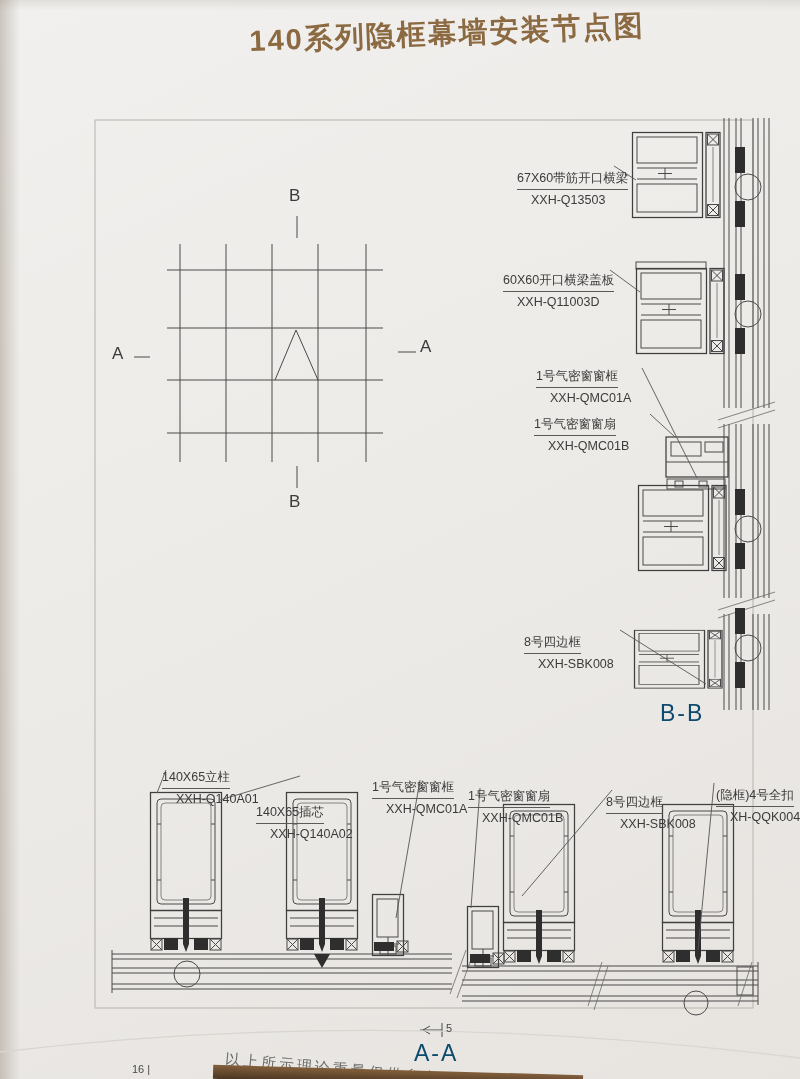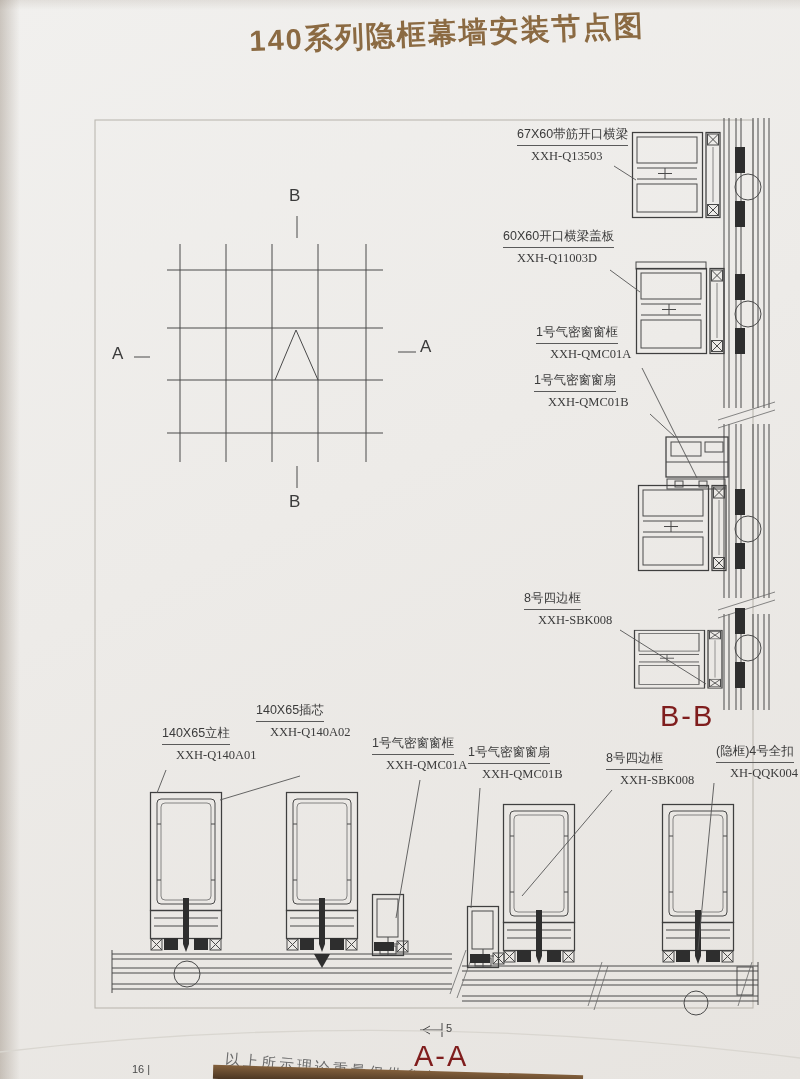--- a/index.html
+++ b/index.html
@@ -16,24 +16,24 @@
          transform:rotate(-2.3deg);}
   svg.draw{position:absolute;left:0;top:0;}
   .s{stroke:#4a4a4a;fill:none;stroke-width:1;}
   .sb{stroke:#3f3f3f;fill:none;stroke-width:1.25;}
   .thin{stroke:#6a6a6a;fill:none;stroke-width:.8;}
   .ld{stroke:#555;fill:none;stroke-width:.9;}
   .dk{fill:#2e2e2e;stroke:none;}
   .bd{stroke:#bcb8b1;fill:none;stroke-width:1.1;}
   .arc{stroke:#d9d6d0;fill:none;stroke-width:1.3;}
   .lbl{position:absolute;color:#3b3b3b;font-size:12.5px;line-height:1.6;white-space:nowrap;}
-  .lbl .nm{border-bottom:1px solid #5a5a5a;padding-bottom:1px;display:inline-block;}
-  .lbl .cd{display:block;padding-left:14px;font-family:Liberation Serif, serif;}
+  .lbl .nm{border-bottom:1px solid #5a5a5a;padding-bottom:1px;display:inline-block;margin-top:44px;}
+  .lbl .cd{display:block;padding-left:14px;}
   .marker{position:absolute;font-size:17px;color:#3b3b3b;}
-  .sec{position:absolute;font-size:29px;color:#7f1d1d;letter-spacing:2px;text-align:right;}
+  .sec{position:absolute;font-size:23px;color:#0c4a6e;letter-spacing:2px;text-align:right;}
   .dim5{position:absolute;font-size:11px;color:#444;}
   .pagenum{position:absolute;left:132px;top:1063px;font-size:11px;color:#4a4a4a;}
   .bar{position:absolute;left:213px;top:1070px;width:370px;height:14px;
        background:linear-gradient(#83603c,#4a3522);transform:rotate(1.6deg);}
   .footer{position:absolute;left:226px;top:1050px;font-size:15px;color:#6b6b6b;
           letter-spacing:3px;transform:rotate(5.2deg);transform-origin:left top;}
 </style>
 </head>
 <body>
 
@@ -230,21 +230,21 @@
 </div>
 <div class="lbl" style="left:524px;top:588px">
   <span class="nm">8号四边框</span>
   <span class="cd">XXH-SBK008</span>
 </div>
 
 <div class="lbl" style="left:162px;top:723px">
   <span class="nm">140X65立柱</span>
   <span class="cd">XXH-Q140A01</span>
 </div>
-<div class="lbl" style="left:256px;top:700px">
+<div class="lbl" style="left:256px;top:758px">
   <span class="nm">140X65插芯</span>
   <span class="cd">XXH-Q140A02</span>
 </div>
 <div class="lbl" style="left:372px;top:733px">
   <span class="nm">1号气密窗窗框</span>
   <span class="cd">XXH-QMC01A</span>
 </div>
 <div class="lbl" style="left:468px;top:742px">
   <span class="nm">1号气密窗窗扇</span>
   <span class="cd">XXH-QMC01B</span>

